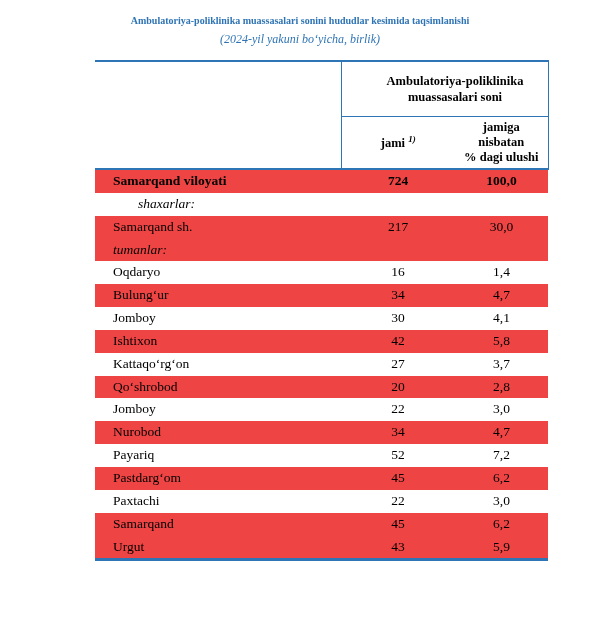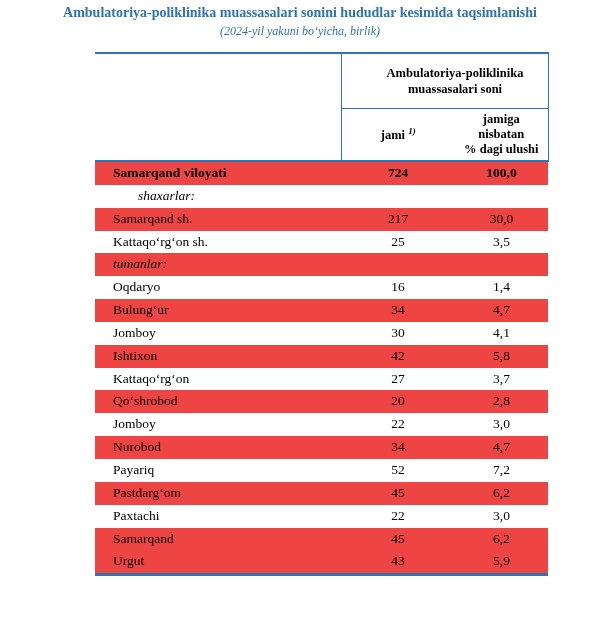--- a/index.html
+++ b/index.html
@@ -6,24 +6,24 @@
   html, body {
     margin: 0; padding: 0;
     width: 600px; height: 618px;
     background: #ffffff;
     font-family: "Liberation Serif", serif;
     color: #000000;
   }
   .page { width: 600px; height: 618px; overflow: hidden; }
 
   .doc-title {
-    margin: 4px 8px 0 8px;
+    margin: 12px 8px 0 8px;
     text-align: center;
     color: #2E74B5;
-    font-size: 14px;
+    font-size: 10px;
     font-weight: bold;
     line-height: 18px;
   }
   .doc-subtitle {
     margin: 2px 0 0 0;
     text-align: center;
     color: #2E74B5;
     font-size: 12px;
     font-style: italic;
     line-height: 15px;
@@ -125,25 +125,20 @@
         <tr class="group-indent">
           <td class="row-label">shaxarlar:</td>
           <td class="row-jami"></td>
           <td class="row-share"></td>
         </tr>
         <tr class="normal stripe">
           <td class="row-label">Samarqand sh.</td>
           <td class="row-jami">217</td>
           <td class="row-share">30,0</td>
         </tr>
-        <tr class="normal">
-          <td class="row-label">Kattaqoʻrgʻon sh.</td>
-          <td class="row-jami">25</td>
-          <td class="row-share">3,5</td>
-        </tr>
         <tr class="group stripe">
           <td class="row-label">tumanlar:</td>
           <td class="row-jami"></td>
           <td class="row-share"></td>
         </tr>
         <tr class="normal">
           <td class="row-label">Oqdaryo</td>
           <td class="row-jami">16</td>
           <td class="row-share">1,4</td>
         </tr>

